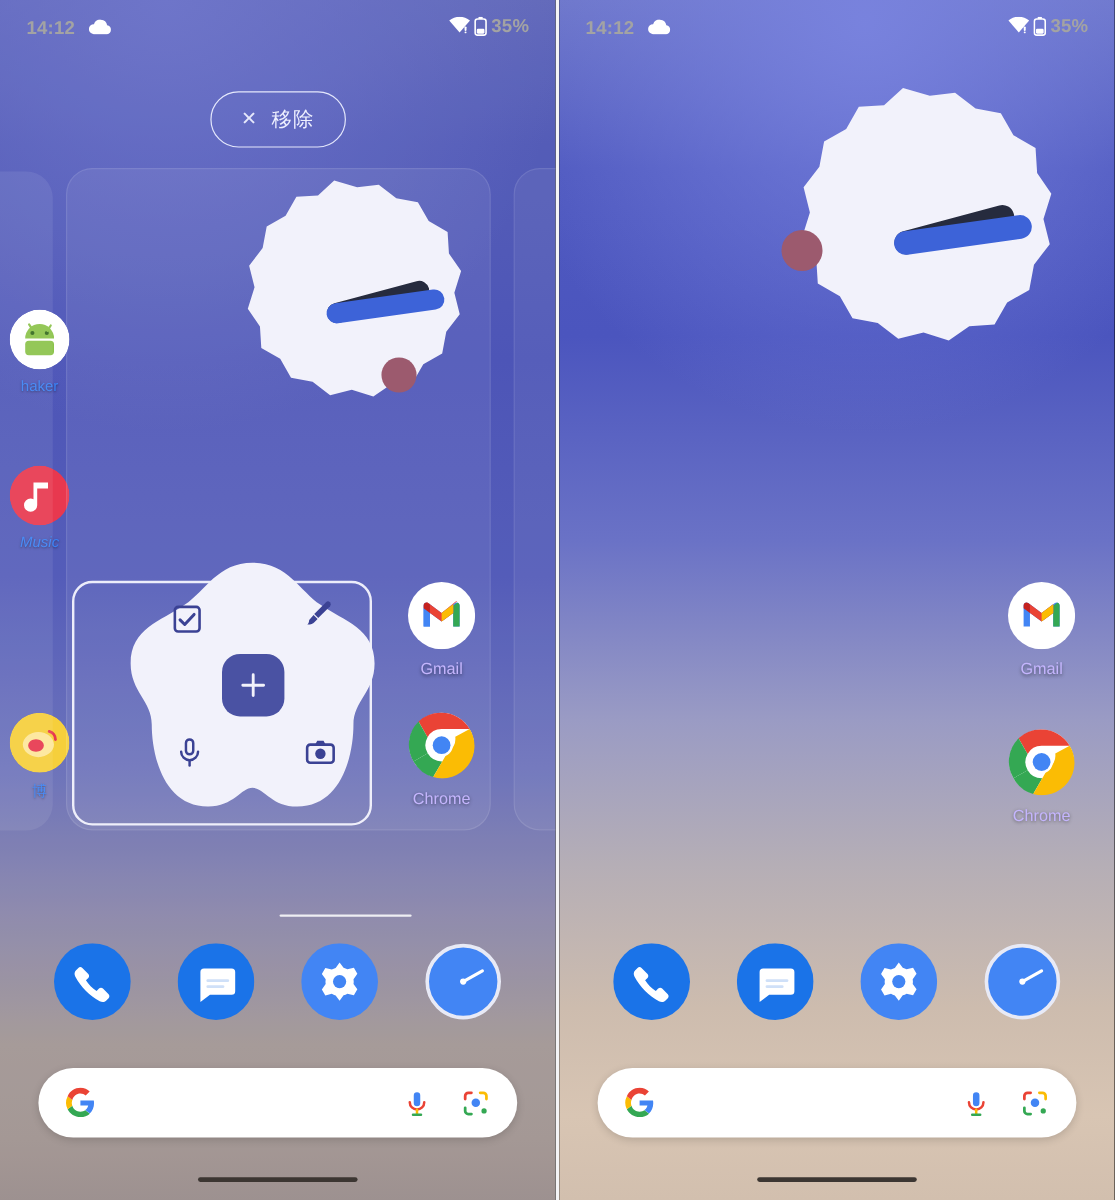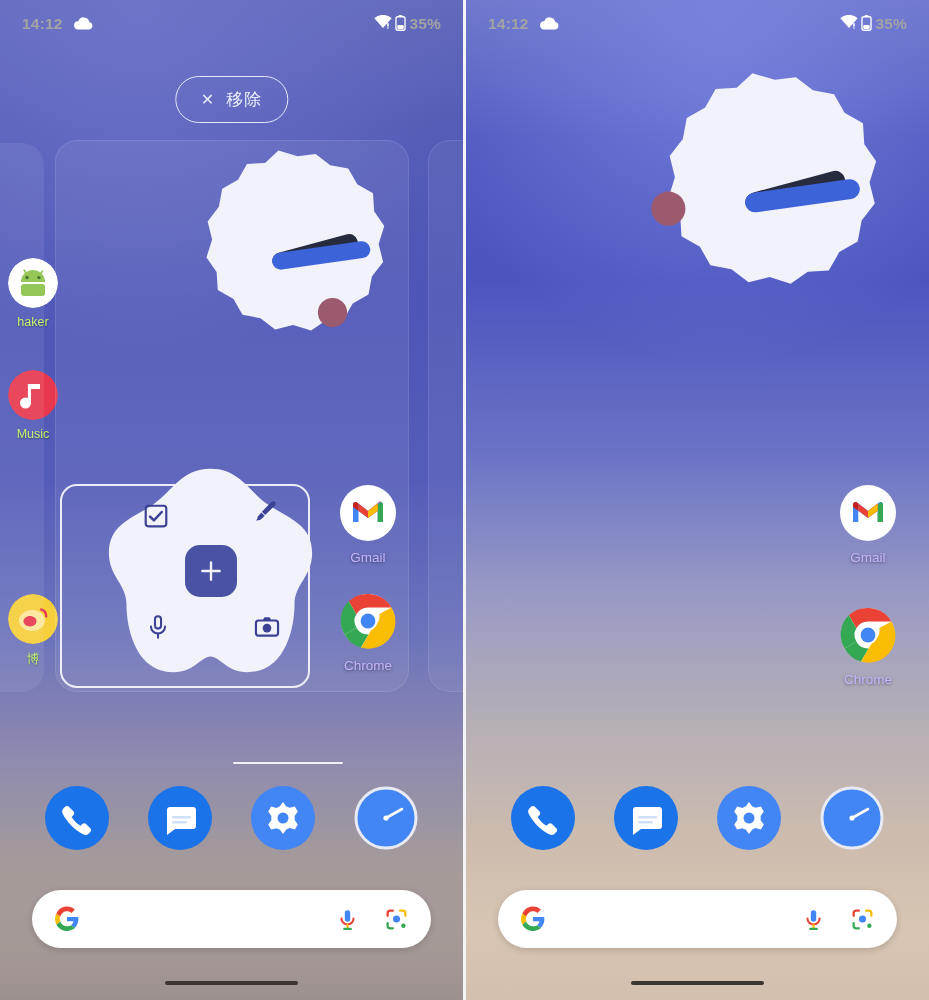--- a/index.html
+++ b/index.html
@@ -72,21 +72,21 @@
   .peek {
     position:absolute; left:-26px; top:143px; width:70px; height:549px;
     border-radius:22px; background:rgba(255,255,255,0.08); z-index:6;
   }
   .peek-item { position:absolute; left:2px; width:62px; text-align:center; }
   .peek-icon {
     width:50px; height:50px; border-radius:50%;
     margin:0 auto; position:relative; overflow:hidden;
   }
   .peek-label {
-    margin-top:7px; color:#bef264; font-size:12.5px;
+    margin-top:7px; color:#3b82f6; font-size:12.5px;
     white-space:nowrap; text-shadow:0 1px 2px rgba(0,0,0,.45);
   }
 
   
   .clockwidget { position:absolute; z-index:12; }
   .clockwidget.l { left:166px; top:146px; width:225px; height:225px; }
   .clockwidget.r { left:155px; top:68px; width:263px; height:263px; }
   .clock-face { position:absolute; inset:0; }
   .clock-face svg { width:100%; height:100%; display:block; }
 
@@ -217,21 +217,21 @@
           </g>
           <circle cx="19" cy="19.5" r="1.7" fill="#33691e"></circle>
           <circle cx="31" cy="19.5" r="1.7" fill="#33691e"></circle>
           <rect x="15" y="12" width="1.8" height="7" rx="0.9" fill="#8bc34a" transform="rotate(-32 15 12)"></rect>
           <rect x="34" y="12" width="1.8" height="7" rx="0.9" fill="#8bc34a" transform="rotate(32 34 12)"></rect>
         </svg>
       </div>
       <div class="peek-label">haker</div>
     </div>
 
-    <div class="peek-item" style="top:370px;">
+    <div class="peek-item" style="top:388px;font-style:italic;">
       <div class="peek-icon">
         <svg viewBox="0 0 50 50">
           <circle cx="25" cy="25" r="25" fill="#e8384f"></circle>
           <path d="M18 14h14v5h-9v14a5.5 5.5 0 1 1-5.5-5.5c.9 0 1.7.2 2.4.6V14z" fill="#fff"></path>
         </svg>
       </div>
       <div class="peek-label">Music</div>
     </div>
 
 

